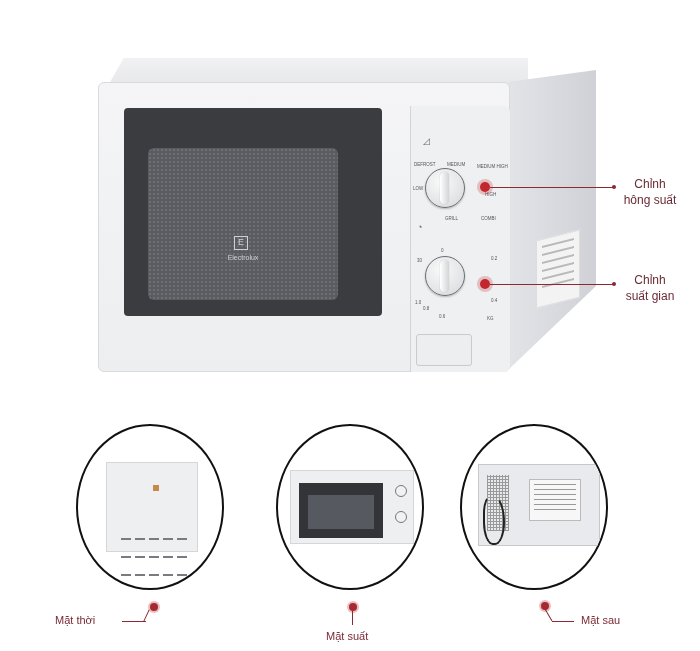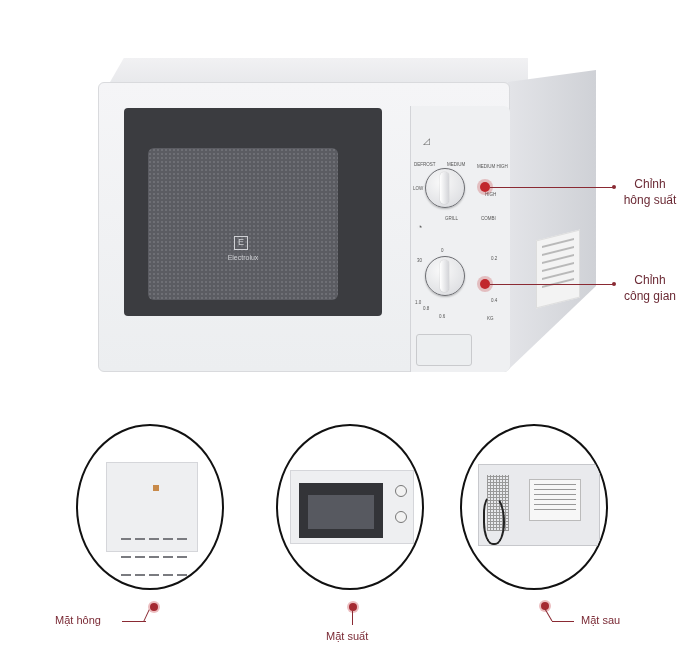--- a/index.html
+++ b/index.html
@@ -176,38 +176,38 @@
   <div class="callout-text" style="left:612px;top:176px;width:76px;">
     <div>Chỉnh</div>
     <div>hông suất</div>
   </div>
 
   <div class="callout-dot" style="left:480px;top:279px;"></div>
   <div class="callout-line" style="left:490px;top:284px;width:124px;"></div>
   <div class="callout-end" style="left:612px;top:282px;"></div>
   <div class="callout-text" style="left:612px;top:272px;width:76px;">
     <div>Chỉnh</div>
-    <div>công gian</div>
+    <div>suất gian</div>
   </div>
 </div>
 
 <div class="thumb" style="left:76px;top:424px;">
   <div class="thumb-side-body">
     <div class="tag"></div>
     <div class="vents">
       <span></span><span></span><span></span><span></span><span></span><br>
       <span></span><span></span><span></span><span></span><span></span><br>
       <span></span><span></span><span></span><span></span><span></span>
     </div>
   </div>
 </div>
 <div class="tcallout-dot" style="left:150px;top:603px;"></div>
 <div class="tline" style="left:146px;top:609px;width:1px;height:13px;transform:rotate(25deg);"></div>
 <div class="tline" style="left:122px;top:621px;width:24px;height:1px;"></div>
-<div class="tlabel" style="left:55px;top:614px;">Mặt hông</div>
+<div class="tlabel" style="left:55px;top:614px;">Mặt thời</div>
 
 <div class="thumb" style="left:276px;top:424px;">
   <div class="thumb-front-body">
     <div class="thumb-front-window">
         <i></i>
       </div>
     <div class="thumb-front-dial" style="top:14px;"></div>
     <div class="thumb-front-dial" style="top:40px;"></div>
   </div>
 </div>

